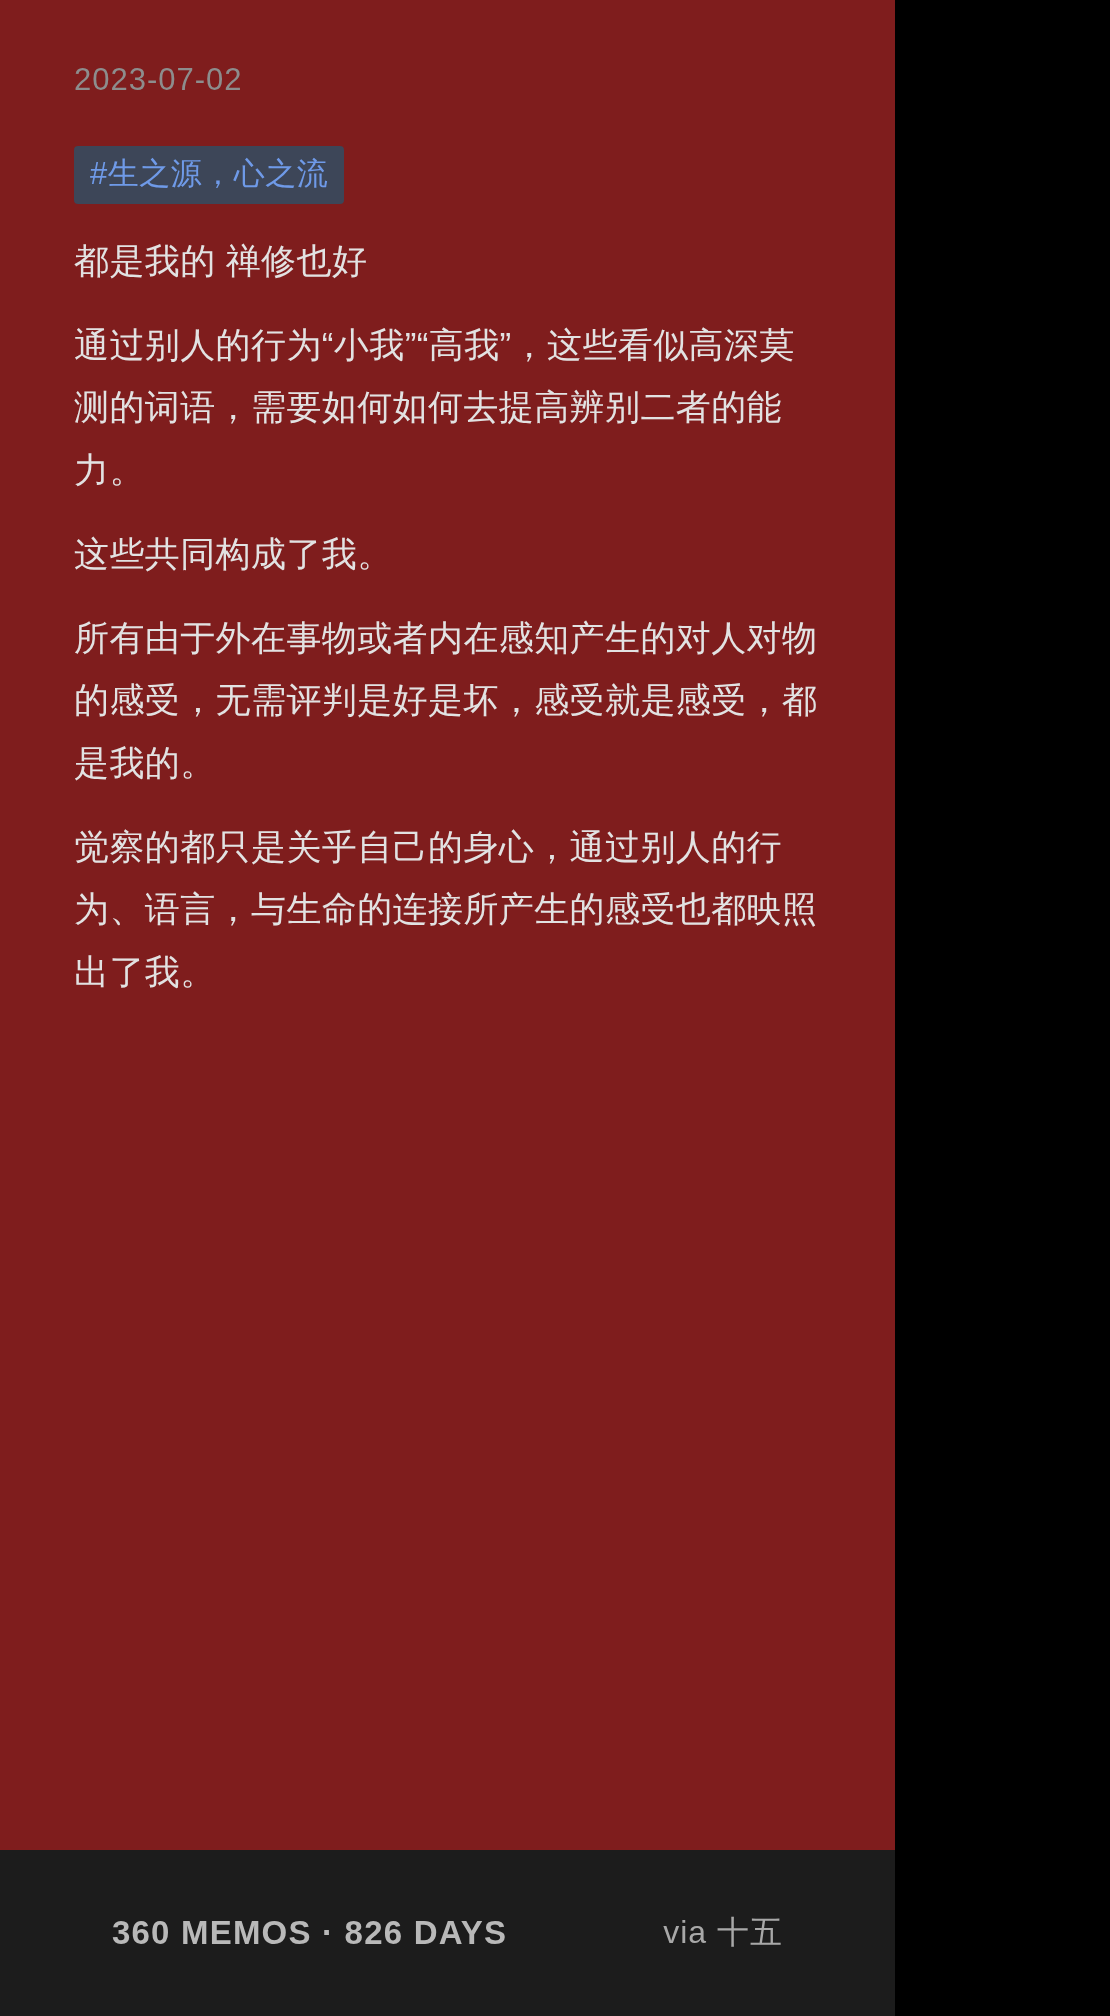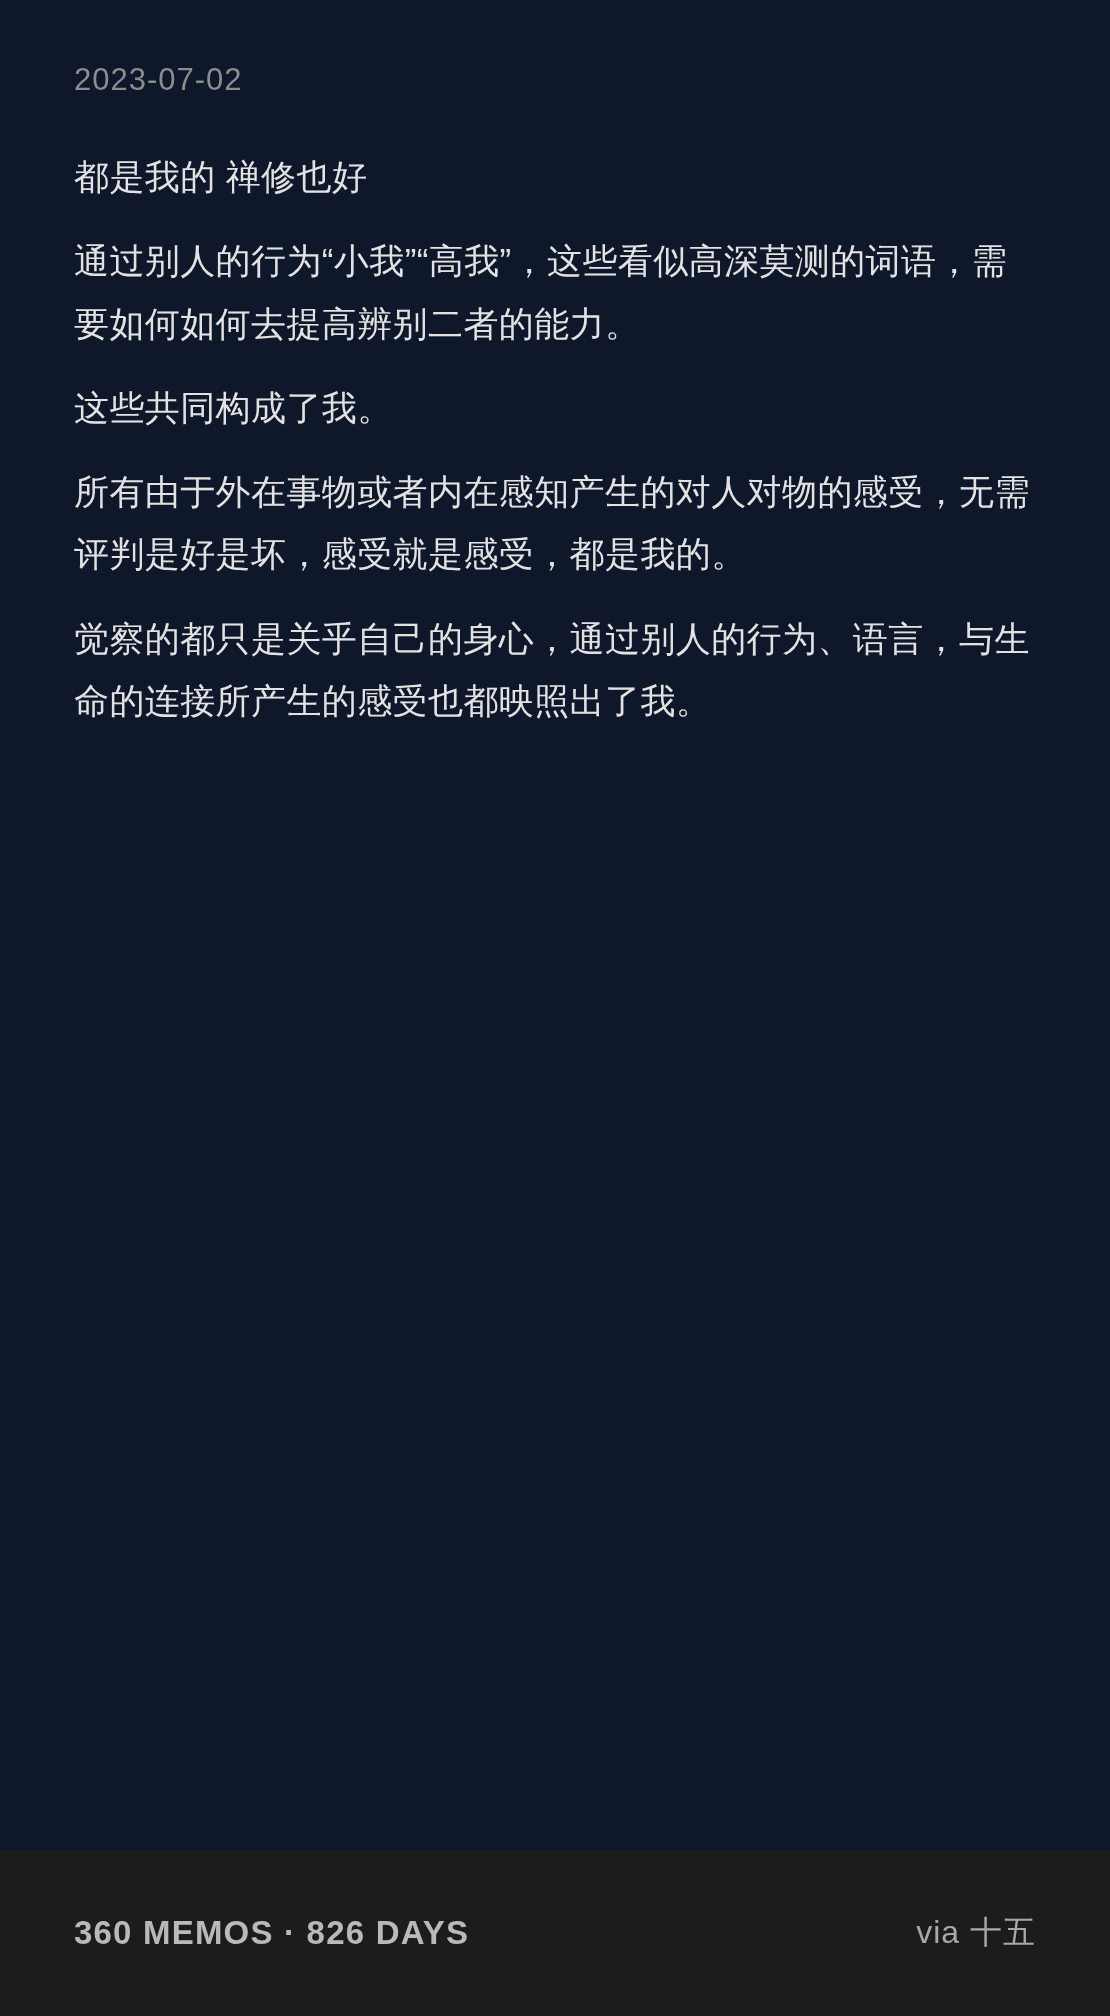--- a/index.html
+++ b/index.html
@@ -9,23 +9,23 @@
   }
   body {
     width: 1110px;
     height: 2016px;
     font-family: "Liberation Sans", sans-serif;
     -webkit-font-smoothing: antialiased;
   }
 
   .memo-card {
     position: relative;
-    width: 1110px;
+    width: 895px;
     height: 2016px;
-    background: #0f172a;
+    background: #7f1d1d;
     box-sizing: border-box;
     display: flex;
     flex-direction: column;
     overflow: hidden;
   }
 
   .memo-body {
     flex: 1 1 auto;
     padding: 62px 74px 0 74px;
     box-sizing: border-box;
@@ -67,21 +67,21 @@
     margin-top: 86px;
   }
 
   .memo-footer {
     flex: 0 0 auto;
     height: 166px;
     background: #1c1c1c;
     display: flex;
     align-items: center;
     justify-content: space-between;
-    padding: 0 74px;
+    padding: 0 112px;
     box-sizing: border-box;
   }
 
   .footer-stats {
     color: #b9b9b9;
     font-size: 33px;
     font-weight: 700;
     letter-spacing: 1.2px;
   }
 
@@ -94,20 +94,23 @@
 </style>
 </head>
 <body>
 
 <div class="memo-card">
 
   <div class="memo-body">
 
     <div class="memo-date">2023-07-02</div>
 
+    <div class="tag-row">
+      <span class="memo-tag">#生之源，心之流</span>
+    </div>
 
     <p class="memo-paragraph">都是我的 禅修也好</p>
 
 
     <p class="memo-paragraph">通过别人的行为“小我”“高我”，这些看似高深莫测的词语，需要如何如何去提高辨别二者的能力。</p>
 
 
     <p class="memo-paragraph">这些共同构成了我。</p>
 
     <p class="memo-paragraph">所有由于外在事物或者内在感知产生的对人对物的感受，无需评判是好是坏，感受就是感受，都是我的。</p>

